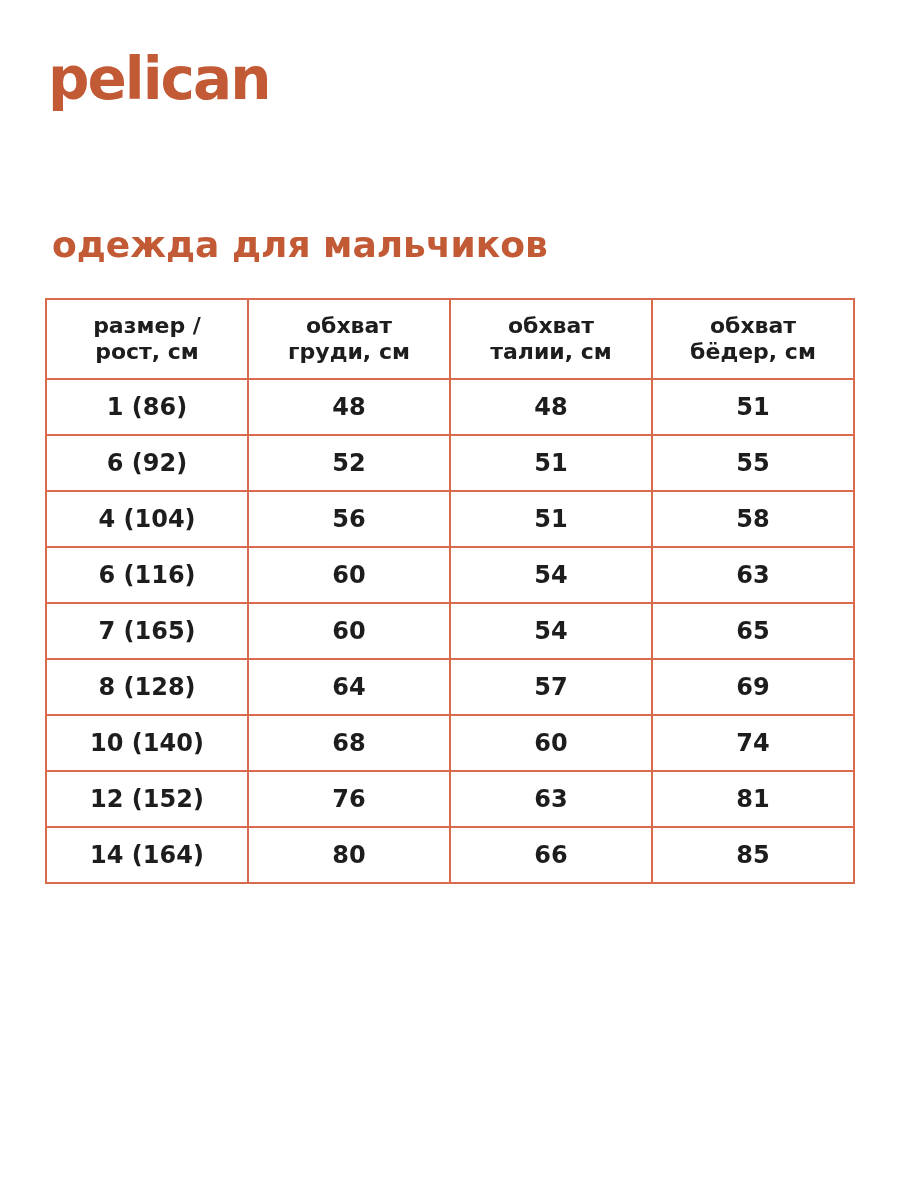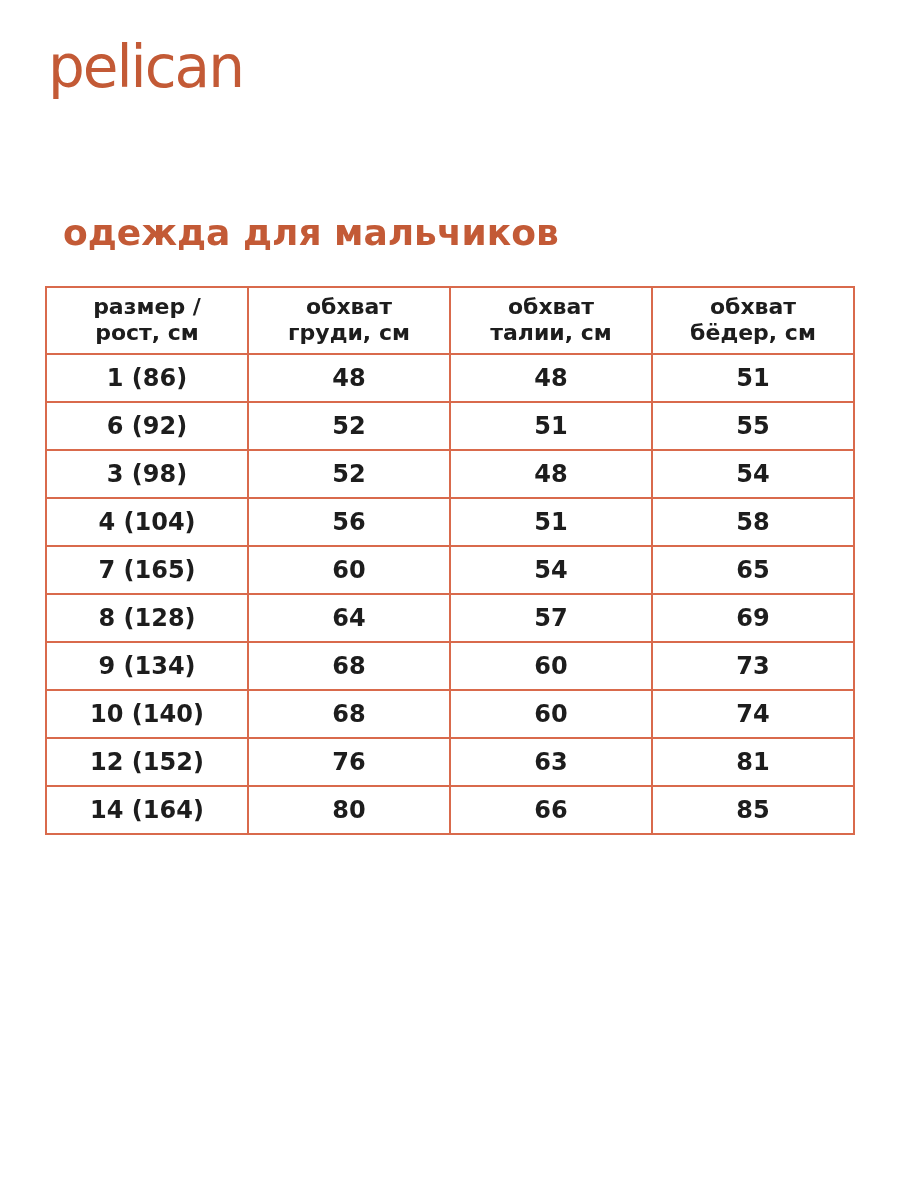--- a/index.html
+++ b/index.html
@@ -12,58 +12,58 @@
   body{
     width:900px; height:1200px;
     font-family:"DejaVu Sans","Liberation Sans",sans-serif;
     overflow:hidden;
   }
   .page{
     width:900px; height:1200px;
     padding:0 45px;
   }
   .logo{
-    margin-top:34px;
+    margin-top:46px;
     margin-left:3px;
     font-size:58px;
     line-height:1.15;
-    font-weight:normal;
+    font-weight:bold;
     letter-spacing:-2px;
     color:var(--accent);
   }
   .title{
     margin-top:110px;
-    margin-left:18px;
+    margin-left:7px;
     font-size:36px;
     line-height:1.2;
     font-weight:bold;
     color:var(--accent);
   }
   table.size-table{
     margin-top:32px;
     width:810px;
     border-collapse:collapse;
     table-layout:fixed;
   }
   .size-table th,
   .size-table td{
     border:2px solid var(--table-border);
     text-align:center;
     vertical-align:middle;
     color:var(--cell-text);
     font-weight:bold;
   }
   .size-table th{
-    height:67px;
+    height:80px;
     font-size:22px;
     line-height:1.18;
     white-space:pre-line;
   }
   .size-table td{
-    height:48px;
+    height:56px;
     font-size:24px;
   }
 </style>
 </head>
 <body>
 
 <div class="page">
 
   <div class="logo">pelican</div>
 
@@ -89,48 +89,42 @@
         <td>48</td>
         <td>51</td>
       </tr>
       <tr>
         <td>6 (92)</td>
         <td>52</td>
         <td>51</td>
         <td>55</td>
       </tr>
       <tr>
-        <td>3 (98)</td>
-        <td>52</td>
-        <td>48</td>
-        <td>54</td>
-      </tr>
-      <tr>
         <td>4 (104)</td>
         <td>56</td>
         <td>51</td>
         <td>58</td>
+      </tr>
+      <tr>
+        <td>6 (116)</td>
+        <td>60</td>
+        <td>54</td>
+        <td>63</td>
       </tr>
       <tr>
         <td>7 (165)</td>
         <td>60</td>
         <td>54</td>
         <td>65</td>
       </tr>
       <tr>
         <td>8 (128)</td>
         <td>64</td>
         <td>57</td>
         <td>69</td>
-      </tr>
-      <tr>
-        <td>9 (134)</td>
-        <td>68</td>
-        <td>60</td>
-        <td>73</td>
       </tr>
       <tr>
         <td>10 (140)</td>
         <td>68</td>
         <td>60</td>
         <td>74</td>
       </tr>
       <tr>
         <td>12 (152)</td>
         <td>76</td>

